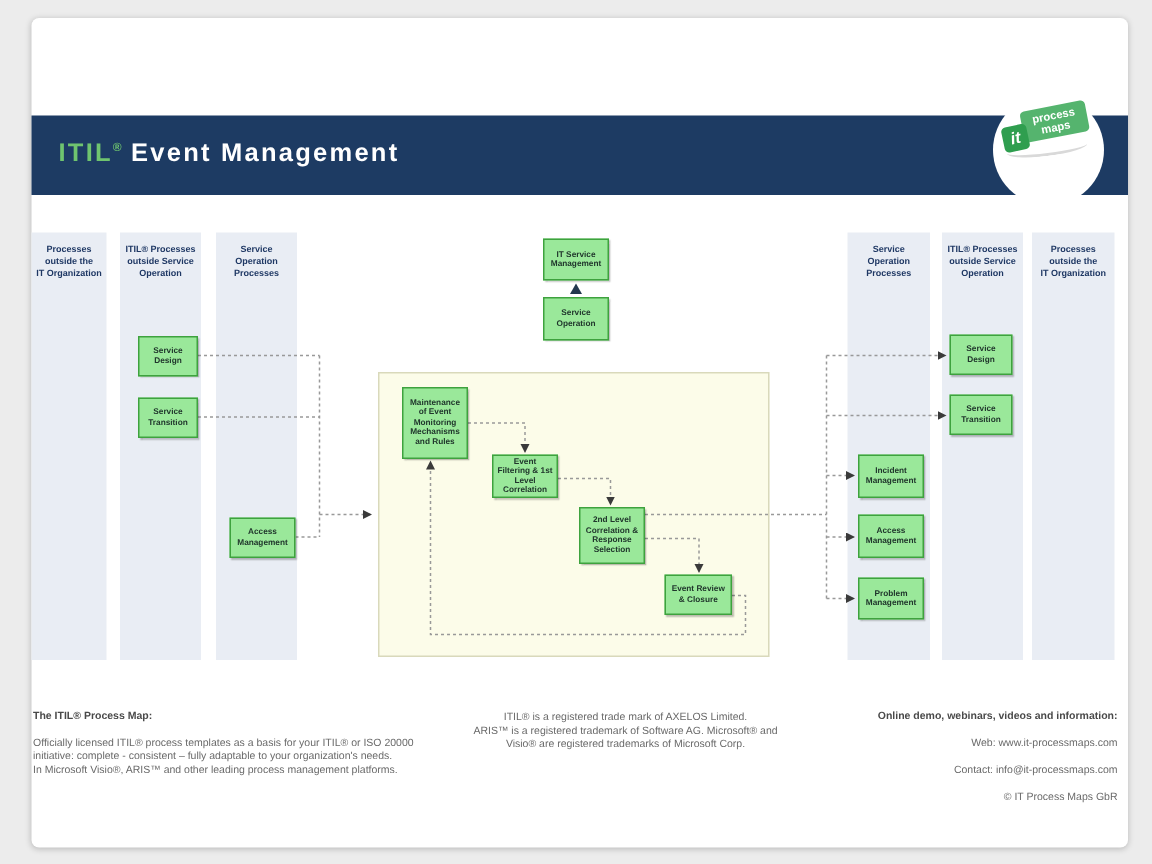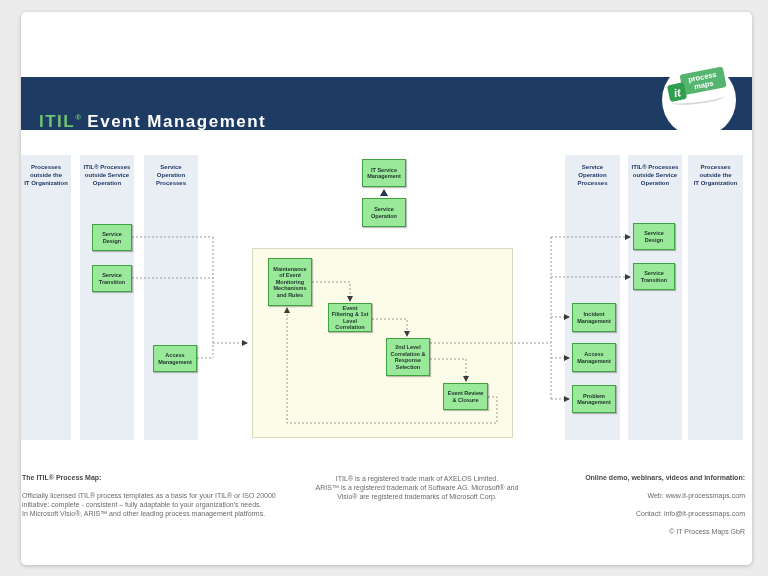--- a/index.html
+++ b/index.html
@@ -3,21 +3,21 @@
 <meta charset="utf-8">
 <style>
   * { margin:0; padding:0; box-sizing:border-box; }
   html,body { width:768px; height:576px; background:#ececec; font-family:"Liberation Sans", sans-serif; overflow:hidden; }
   .page { position:absolute; left:21px; top:12px; width:731px; height:553px; background:#ffffff;
           border-radius:5px; box-shadow:0 1px 4px rgba(0,0,0,0.22); }
 
   
   .titlebar { position:absolute; left:0; top:65px; width:731px; height:53px; background:#1d3b63; }
   .title { position:absolute; left:18px; top:80px; font-size:17px; font-weight:bold;
-           letter-spacing:1.5px; color:#ffffff; white-space:nowrap;margin-top:20px; }
+           letter-spacing:1.5px; color:#ffffff; white-space:nowrap; }
   .t-green { color:#6fc46f; }
   .title sup { font-size:8px; color:#6fc46f; letter-spacing:0; }
 
   
   .logo-circle { position:absolute; left:641px; top:51px; width:74px; height:74px;
                  border-radius:50%; background:#ffffff; }
   .logo-swoosh { position:absolute; left:650px; top:82px; width:54px; height:10px;
                  border-bottom:2px solid #d9d9d9; border-radius:50%; transform:rotate(-7deg); }
   .logo-badge { position:absolute; left:647px; top:59px; width:64px; height:32px;
                 transform:rotate(-9deg); }

